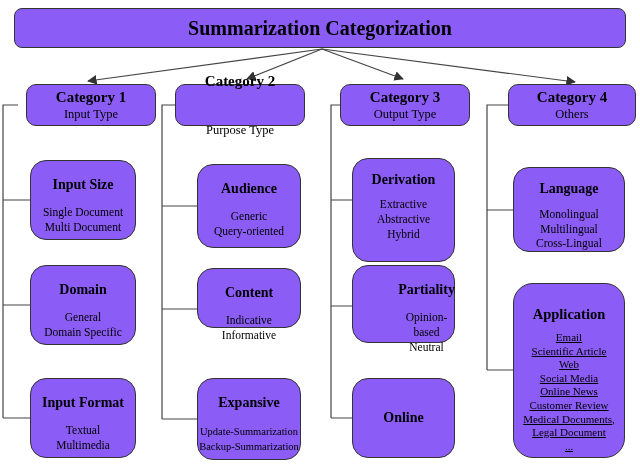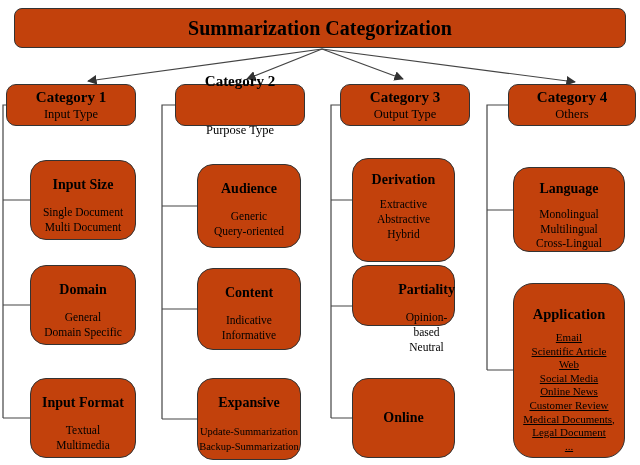--- a/index.html
+++ b/index.html
@@ -5,51 +5,51 @@
   html,body{margin:0;padding:0;}
   body{
     width:640px;height:465px;position:relative;overflow:hidden;
     background:#ffffff;
     font-family:"Liberation Serif","DejaVu Serif",serif;
     color:#000;
   }
   #wires{position:absolute;left:0;top:0;z-index:0;}
   .box{
     position:absolute;z-index:1;box-sizing:border-box;
-    background:#c2410c;border:1.5px solid #333;
+    background:#8b5cf6;border:1.5px solid #333;
     display:flex;flex-direction:column;align-items:center;
     text-align:center;
   }
   
   #root-box{left:14px;top:8px;width:612px;height:40px;border-radius:8px;justify-content:center;}
   #root-box .root-title{font-weight:bold;font-size:20px;}
   
   .cat{height:42px;top:84px;border-radius:10px;justify-content:center;}
   .cat .cat-title{font-weight:bold;font-size:15px;line-height:18px;}
   .cat .cat-sub{font-size:12.5px;line-height:16px;}
-  #cat1{left:6px;width:130px;}
+  #cat1{left:26px;width:130px;}
   #cat2{left:175px;width:130px;gap:32px;}
   #cat3{left:340px;width:130px;}
   #cat4{left:508px;width:128px;}
   
   .node{border-radius:16px;}
   .node .node-title{font-weight:bold;font-size:14px;line-height:18px;margin-top:15px;}
   .node .node-items{font-size:11.5px;line-height:15px;margin-top:11px;}
   .node .node-items span{display:block;}
   #n-c1-b1{left:30px; top:160px;width:106px;height:80px;}
   #n-c1-b2{left:30px; top:265px;width:106px;height:80px;}
   #n-c1-b3{left:30px; top:378px;width:106px;height:80px;}
   #n-c2-b1{left:197px;top:164px;width:104px;height:84px;}
-  #n-c2-b2{left:197px;top:268px;width:104px;height:82px;}
+  #n-c2-b2{left:197px;top:268px;width:104px;height:60px;}
   #n-c2-b3{left:197px;top:378px;width:104px;height:82px;}
   #n-c2-b3 .node-items{font-size:10.5px;margin-top:12px;}
   #n-c3-b1{left:352px;top:158px;width:103px;height:104px;}
   #n-c3-b1 .node-title{margin-top:12px;}
   #n-c3-b1 .node-items{margin-top:8px;}
-  #n-c3-b2{left:352px;top:265px;width:103px;height:61px;padding-left:46px;}
+  #n-c3-b2{left:352px;top:265px;width:103px;height:78px;padding-left:46px;}
   #n-c3-b3{left:352px;top:378px;width:103px;height:80px;justify-content:center;}
   #n-c3-b3 .node-title{margin-top:0;}
   #n-c4-b1{left:513px;top:167px;width:112px;height:85px;}
   #n-c4-b1 .node-title{margin-top:12px;}
   #n-c4-b1 .node-items{margin-top:9px;line-height:14.5px;}
   #n-c4-b2{left:513px;top:283px;width:112px;height:175px;border-radius:20px;}
   #n-c4-b2 .node-title{margin-top:21px;font-size:14.5px;}
   #n-c4-b2 .node-items{margin-top:8px;font-size:11px;line-height:13.6px;text-decoration:underline;}
 </style>
 </head>

